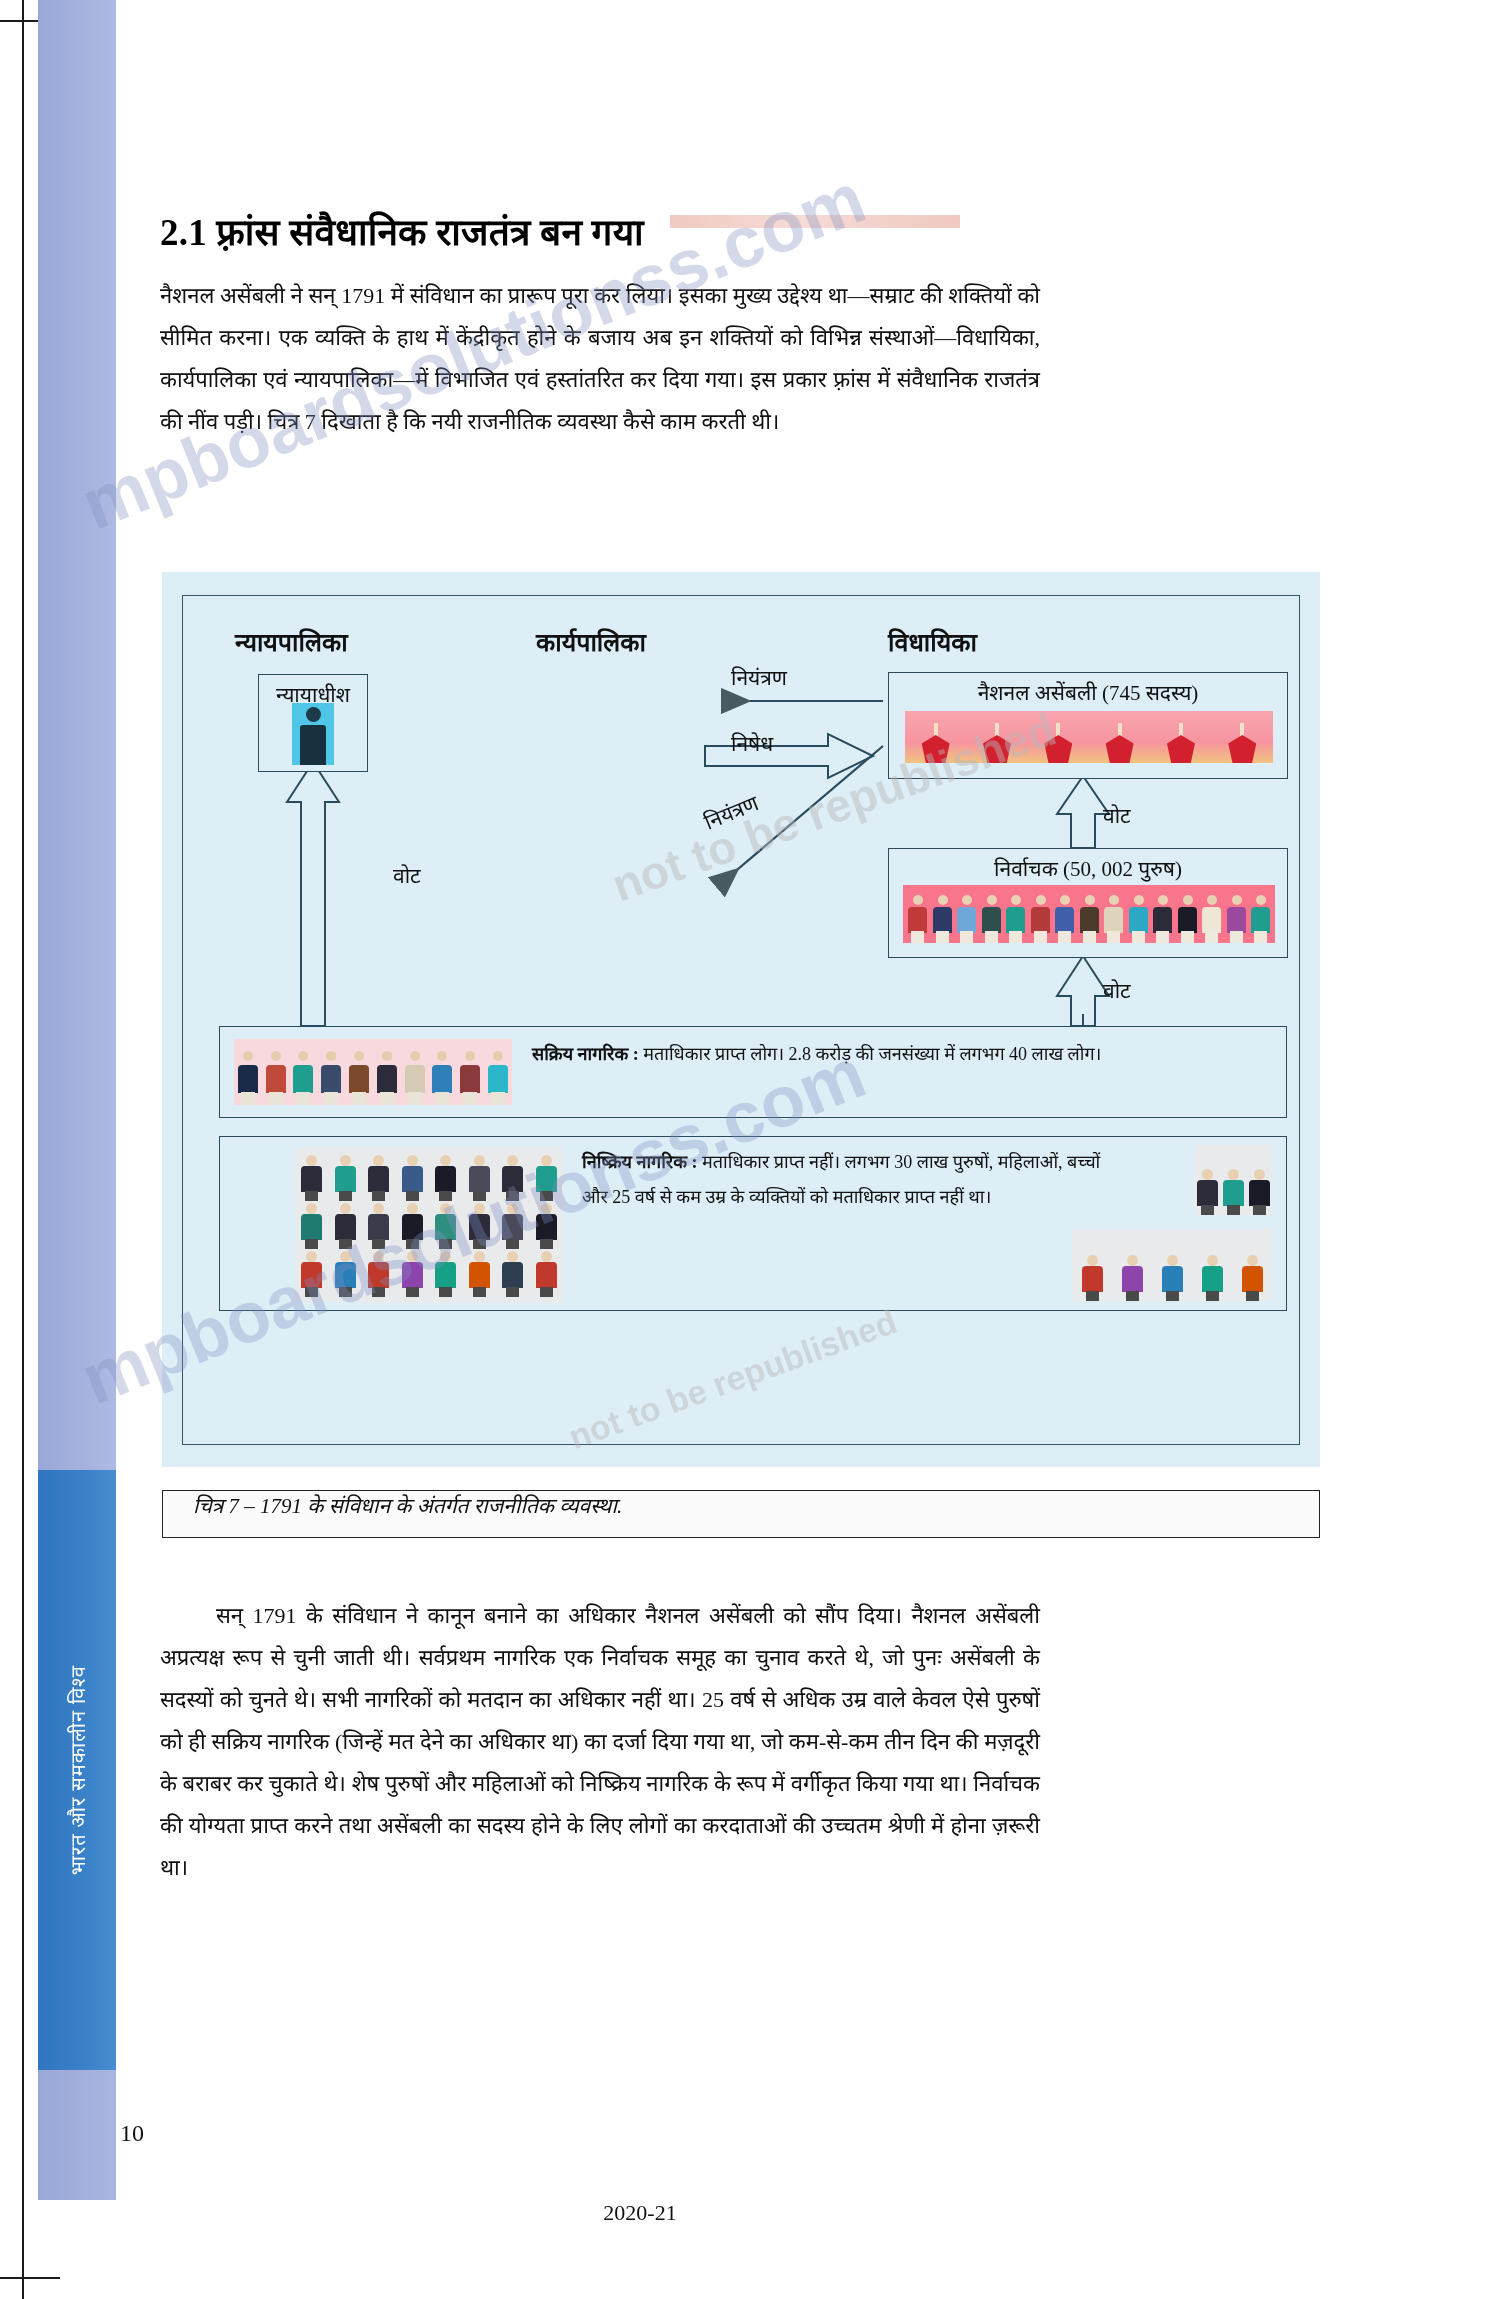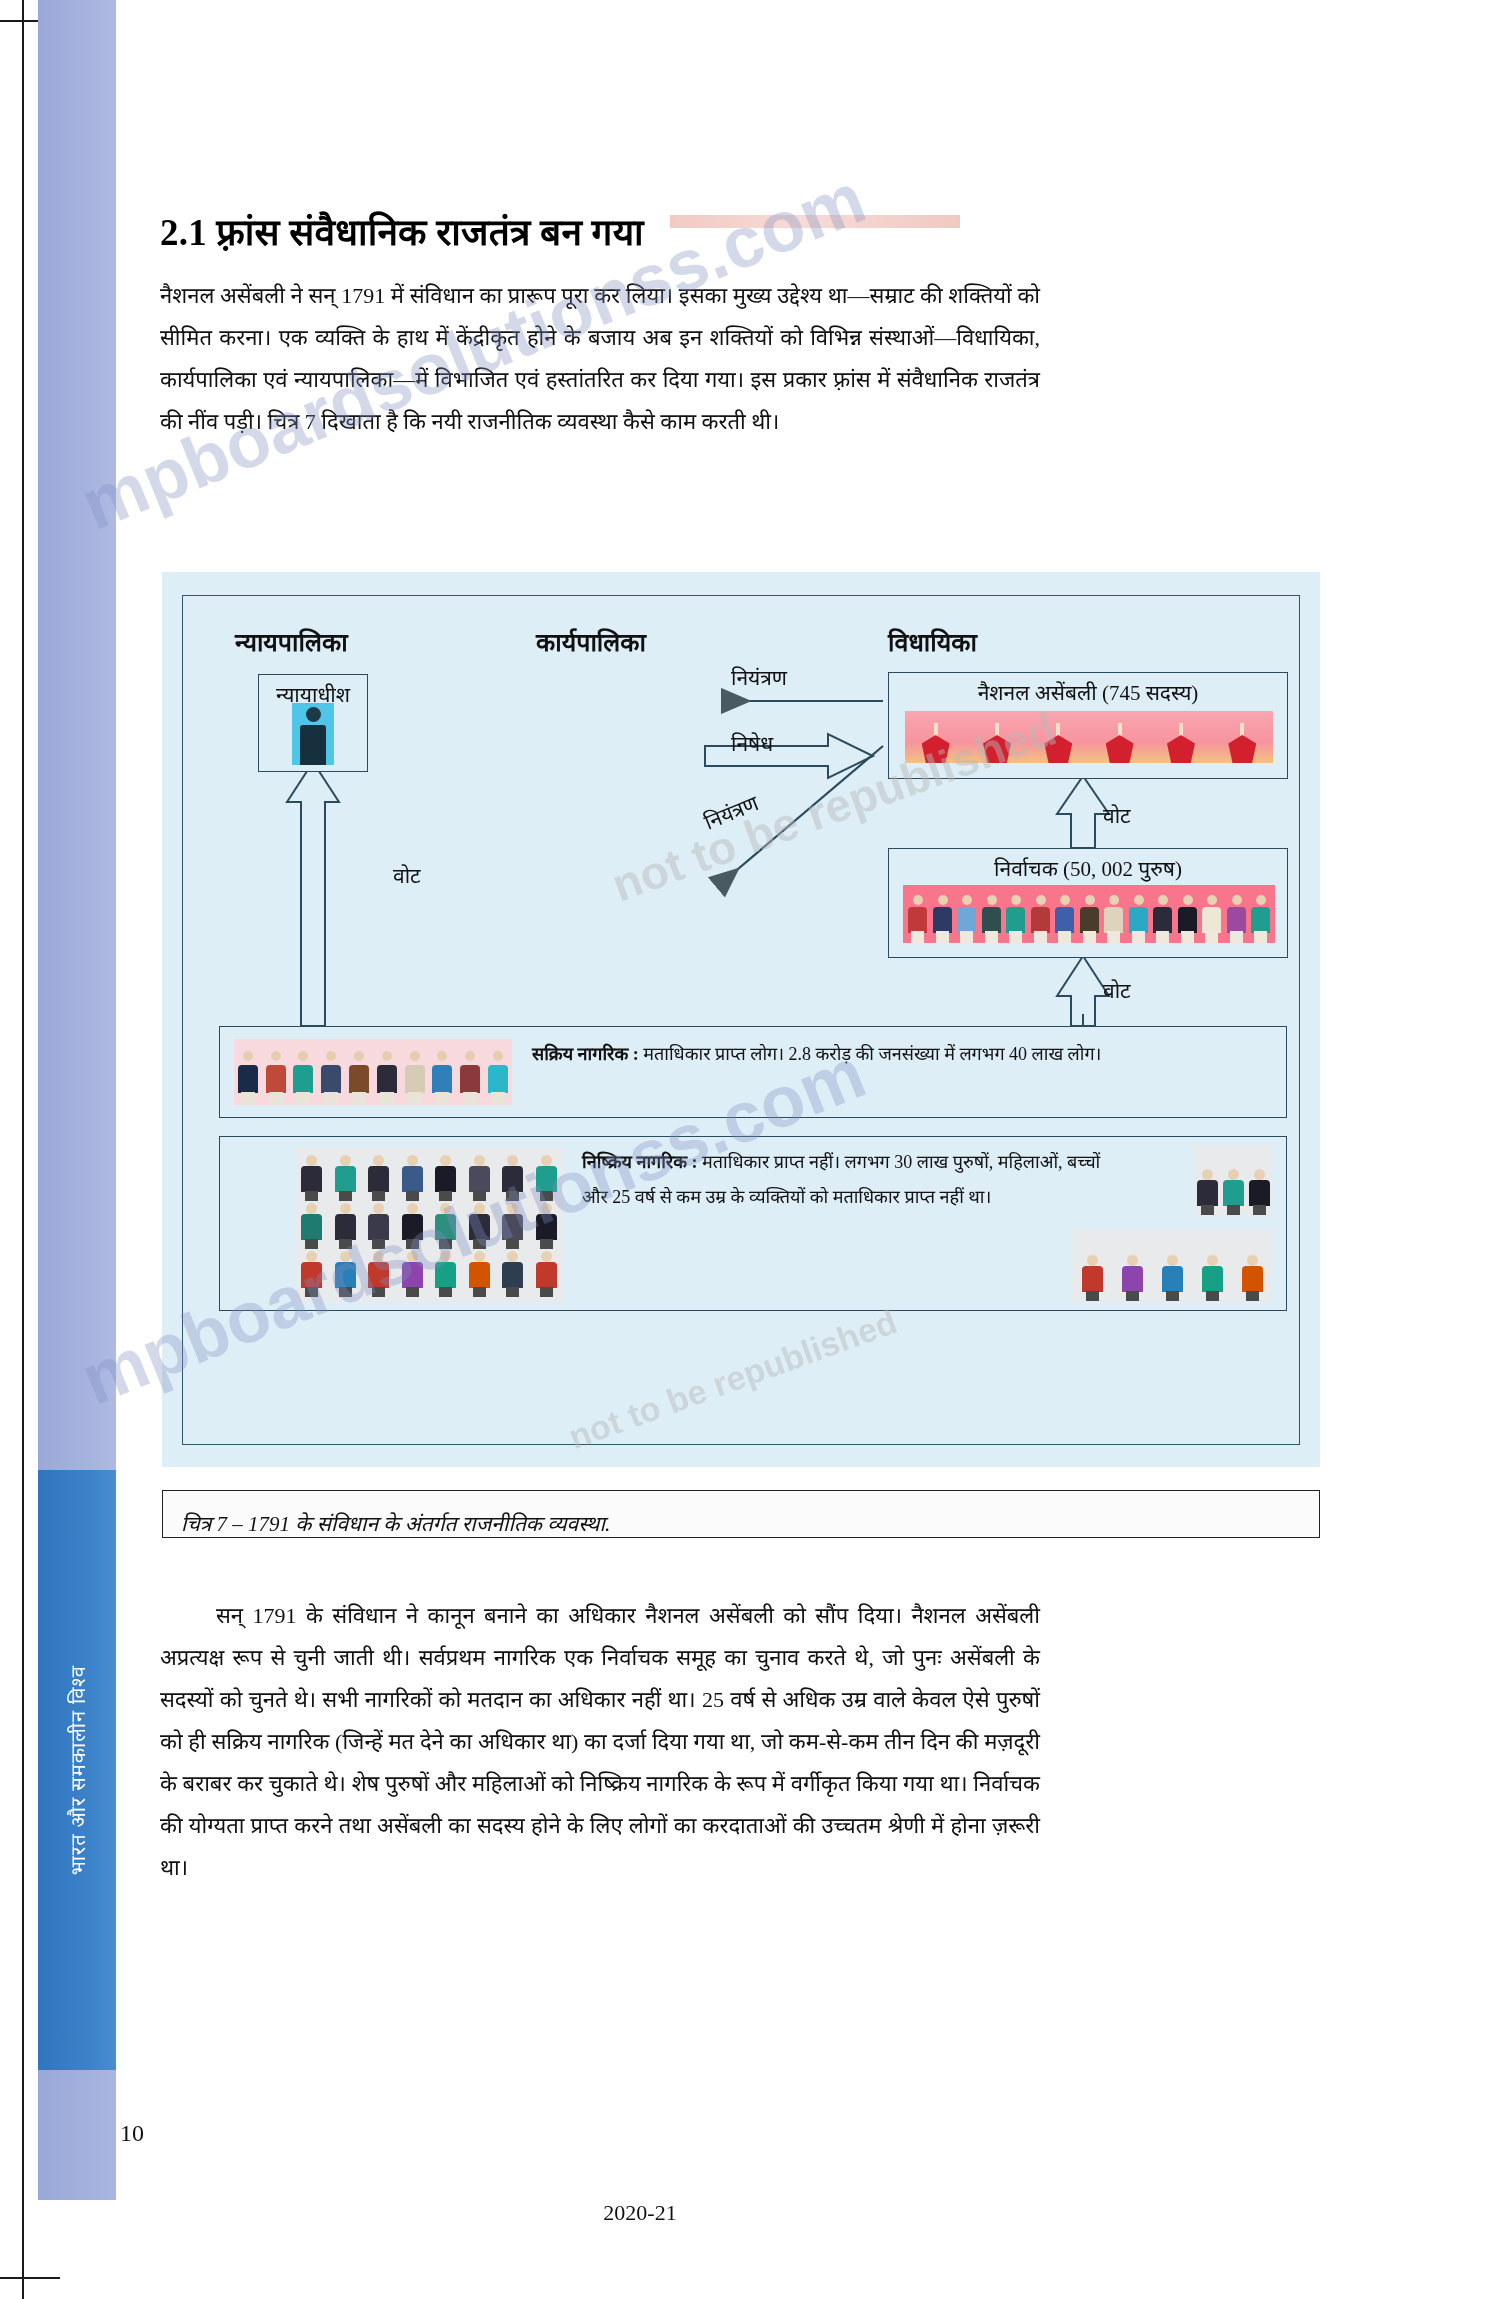--- a/index.html
+++ b/index.html
@@ -188,21 +188,21 @@
   #lbl-nishedh   { left:548px; top:133px; }
   #lbl-niyantran2 { left:520px; top:202px; transform:rotate(-22deg); }
   #lbl-vote1 { left:210px; top:265px; }
   #lbl-vote2 { left:920px; top:205px; }
   #lbl-vote3 { left:920px; top:380px; }
 
   
   .caption-box {
     position:absolute; left:22px; top:1490px; width:1158px; height:48px;
     border:1.4px solid #222; background:#fbfbfb;
-    display:flex; align-items:flex-end;
+    display:flex; align-items:flex-start;padding-left:12px;
   }
   .caption-box span {
     padding-left:18px; font-style:italic; font-size:21px; color:#111;
     font-family:"Liberation Serif","DejaVu Serif",serif;
   }
 
   
   .page-number {
     position:absolute; left:-20px; top:2120px; font-size:24px; color:#111;
     font-family:"Liberation Serif","DejaVu Serif",serif;

